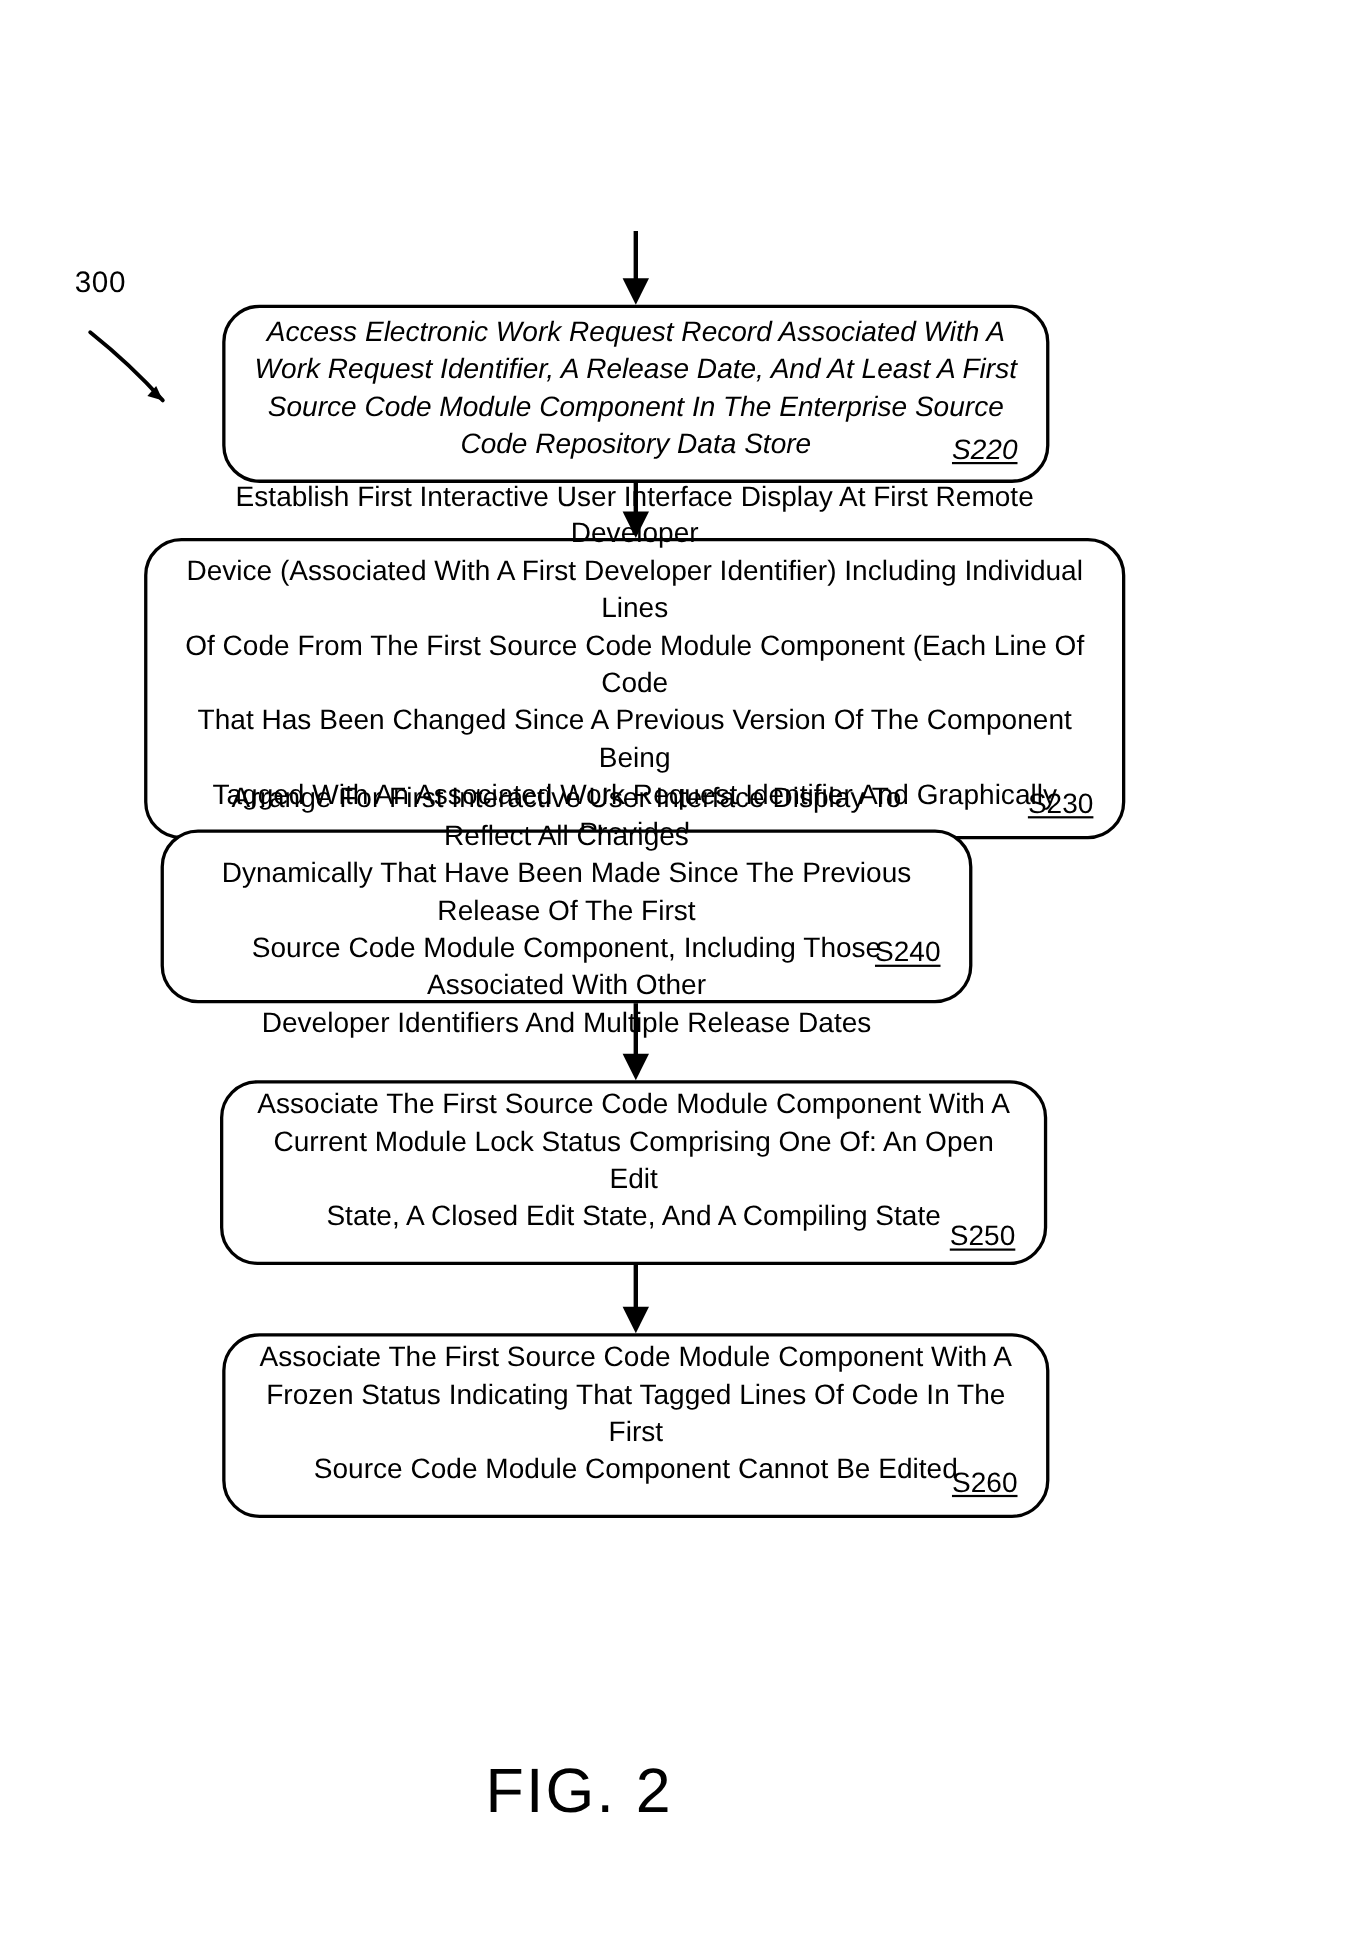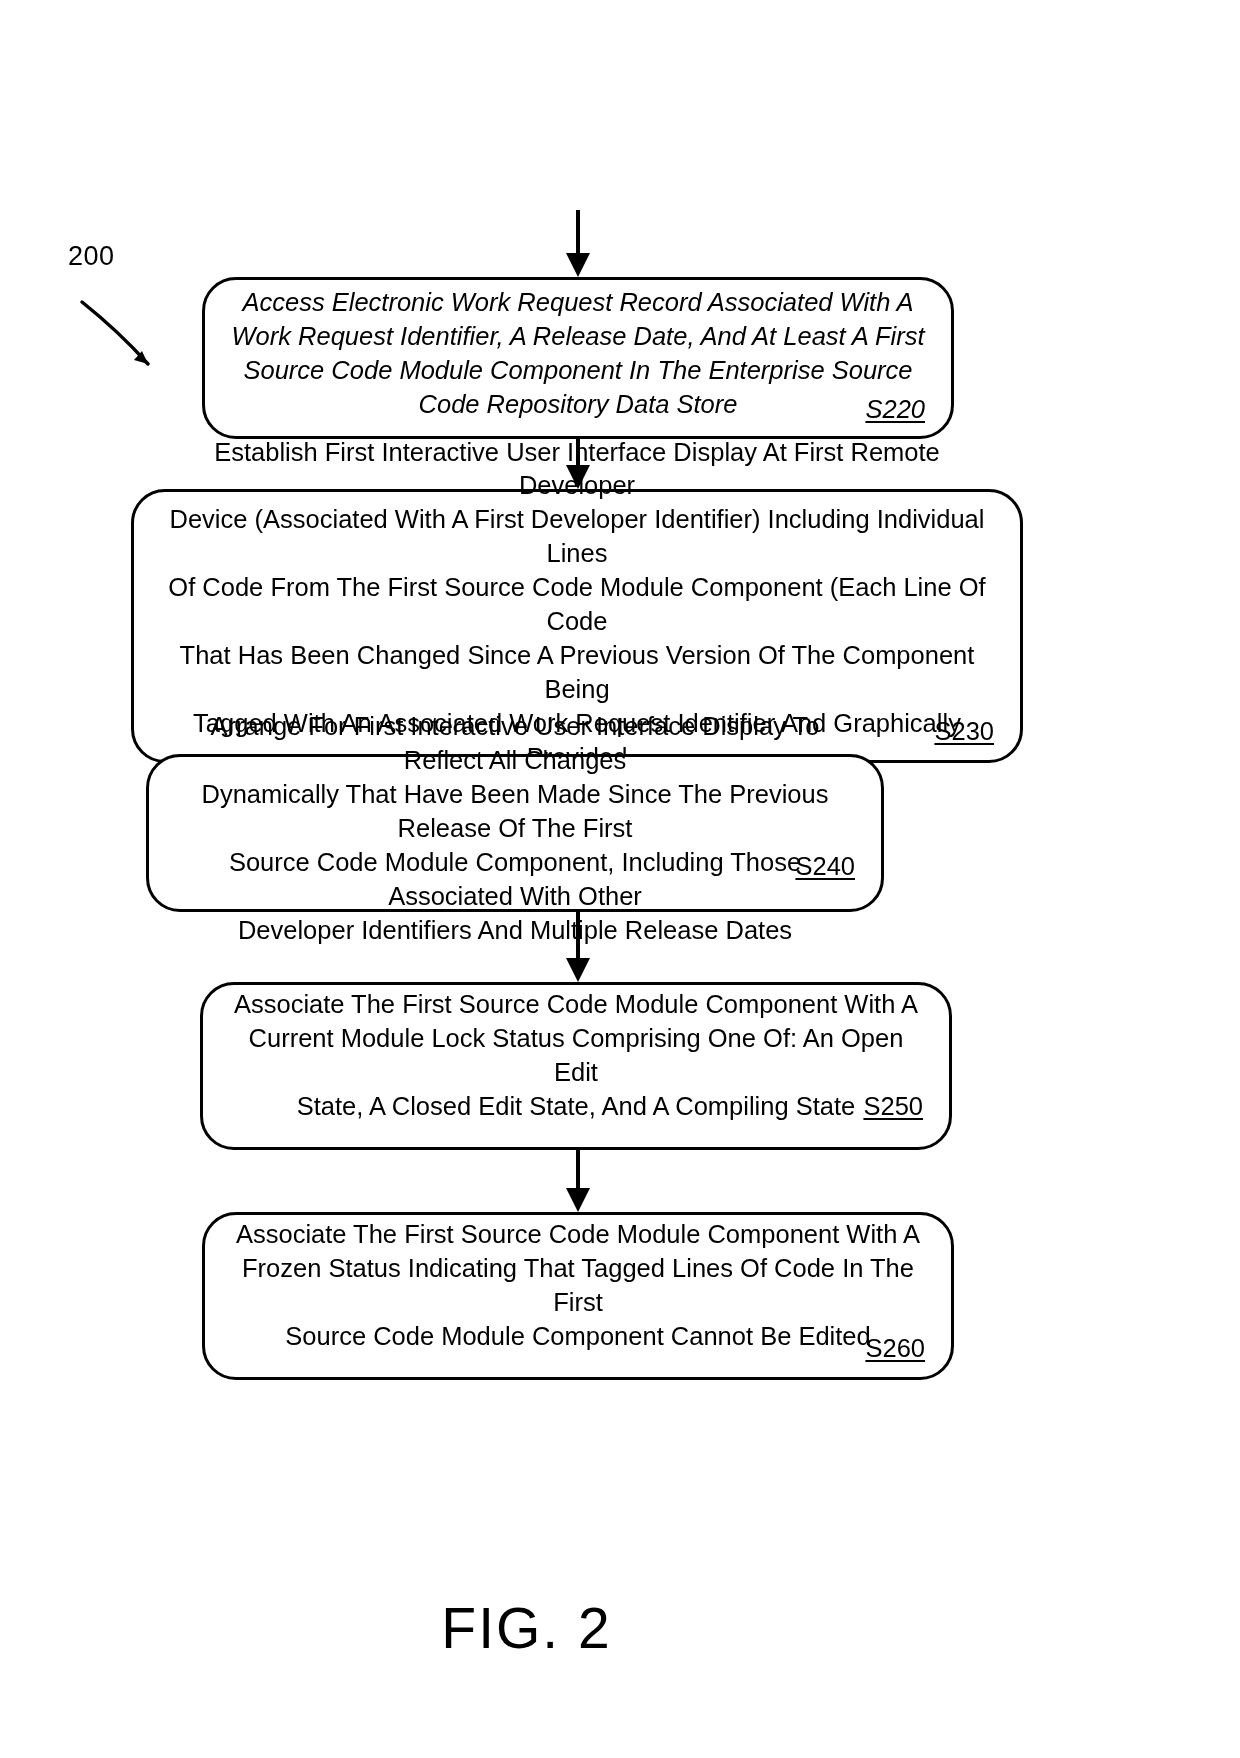--- a/index.html
+++ b/index.html
@@ -76,21 +76,21 @@
   #node-s220 { left: 202px; top: 277px;  width: 752px; height: 162px; font-style: italic; }
   #node-s220 .node-step { bottom: 12px; margin-top: 20px; }
 
   #node-s230 { left: 131px; top: 489px;  width: 892px; height: 274px; }
   #node-s230 .node-step { bottom: 14px; }
 
   #node-s240 { left: 146px; top: 754px;  width: 738px; height: 158px; }
   #node-s240 .node-step { bottom: 28px; }
 
   #node-s250 { left: 200px; top: 982px;  width: 752px; height: 168px; }
-  #node-s250 .node-step { bottom: 26px; }
+  #node-s250 .node-step { bottom: 8px; }
 
   #node-s260 { left: 202px; top: 1212px; width: 752px; height: 168px; }
   #node-s260 .node-step { bottom: 14px; }
 
   
   #node-s210 .node-text { transform: translateY(-6px); }
   #node-s220 .node-text { transform: translateY(-4px); }
   #node-s230 .node-text { transform: translateY(-4px); }
   #node-s240 .node-text { transform: translateY(-4px); }
   #node-s250 .node-text { transform: translateY(-10px); }
@@ -116,21 +116,21 @@
     font-size: 57px;
     letter-spacing: 2px;
     color: #000;
   }
 </style>
 </head>
 <body>
 
 <div id="figure-root">
 
-  <div class="ref-numeral" style="left:68px; top:241px;">200</div>
+  <div class="ref-numeral" style="left:68px; top:241px;">300</div>
 
   <svg class="lead-line" viewBox="0 0 130 110">
     <path d="M 22 22 C 52 46, 72 66, 88 84" fill="none" stroke="#000" stroke-width="3.5" stroke-linecap="round"></path>
     <polygon points="88,84 74,80 82,71" fill="#000"></polygon>
   </svg>
 
   <svg class="connector" viewBox="0 0 1240 1758">
     <g stroke="#000" stroke-width="4" fill="#000">
 
       <line x1="578" y1="210" x2="578" y2="259"></line>

